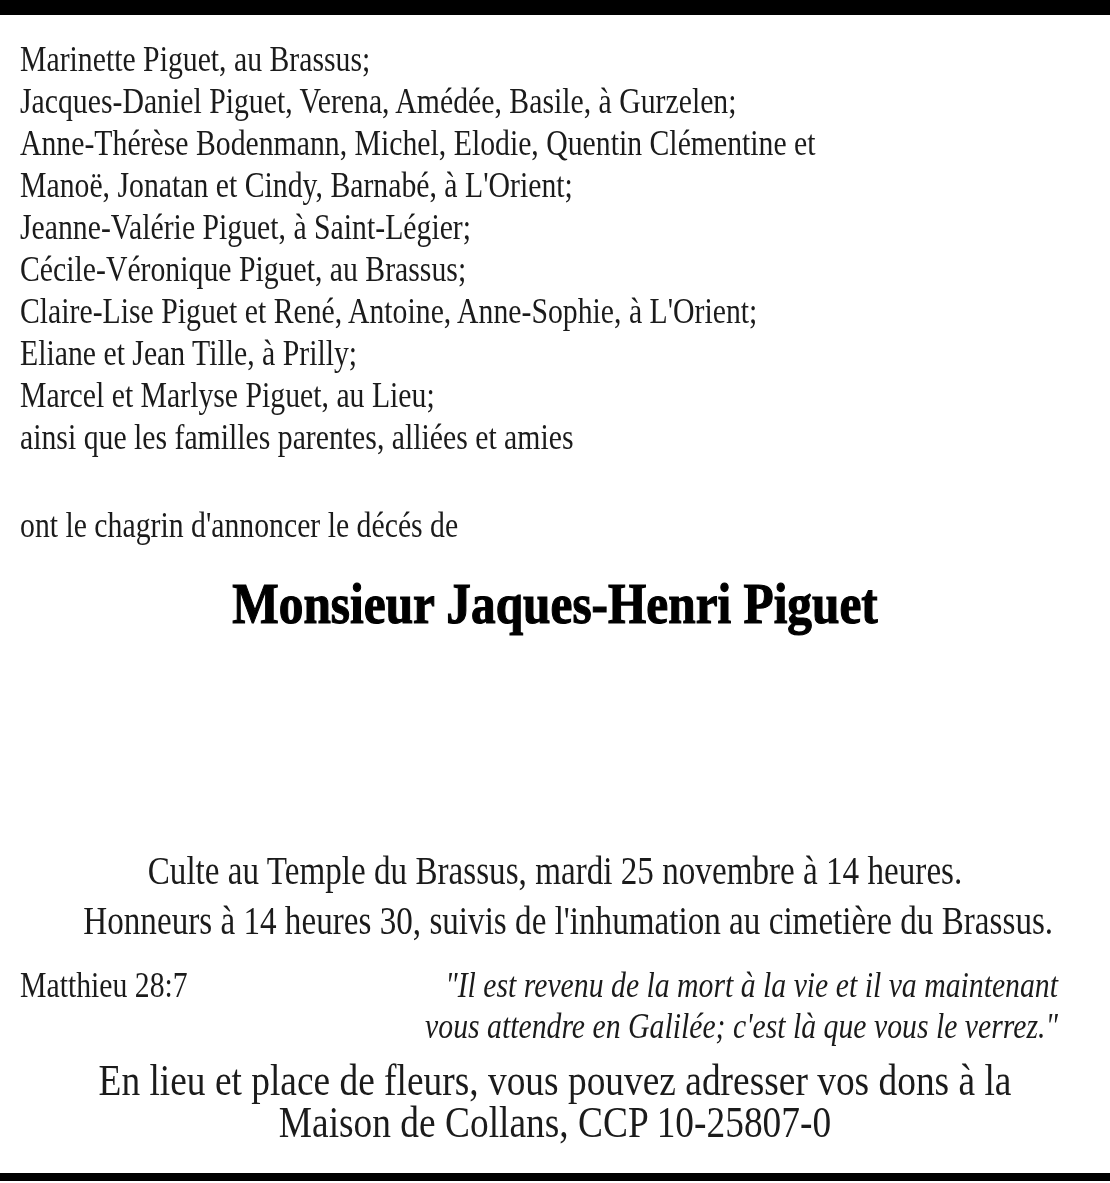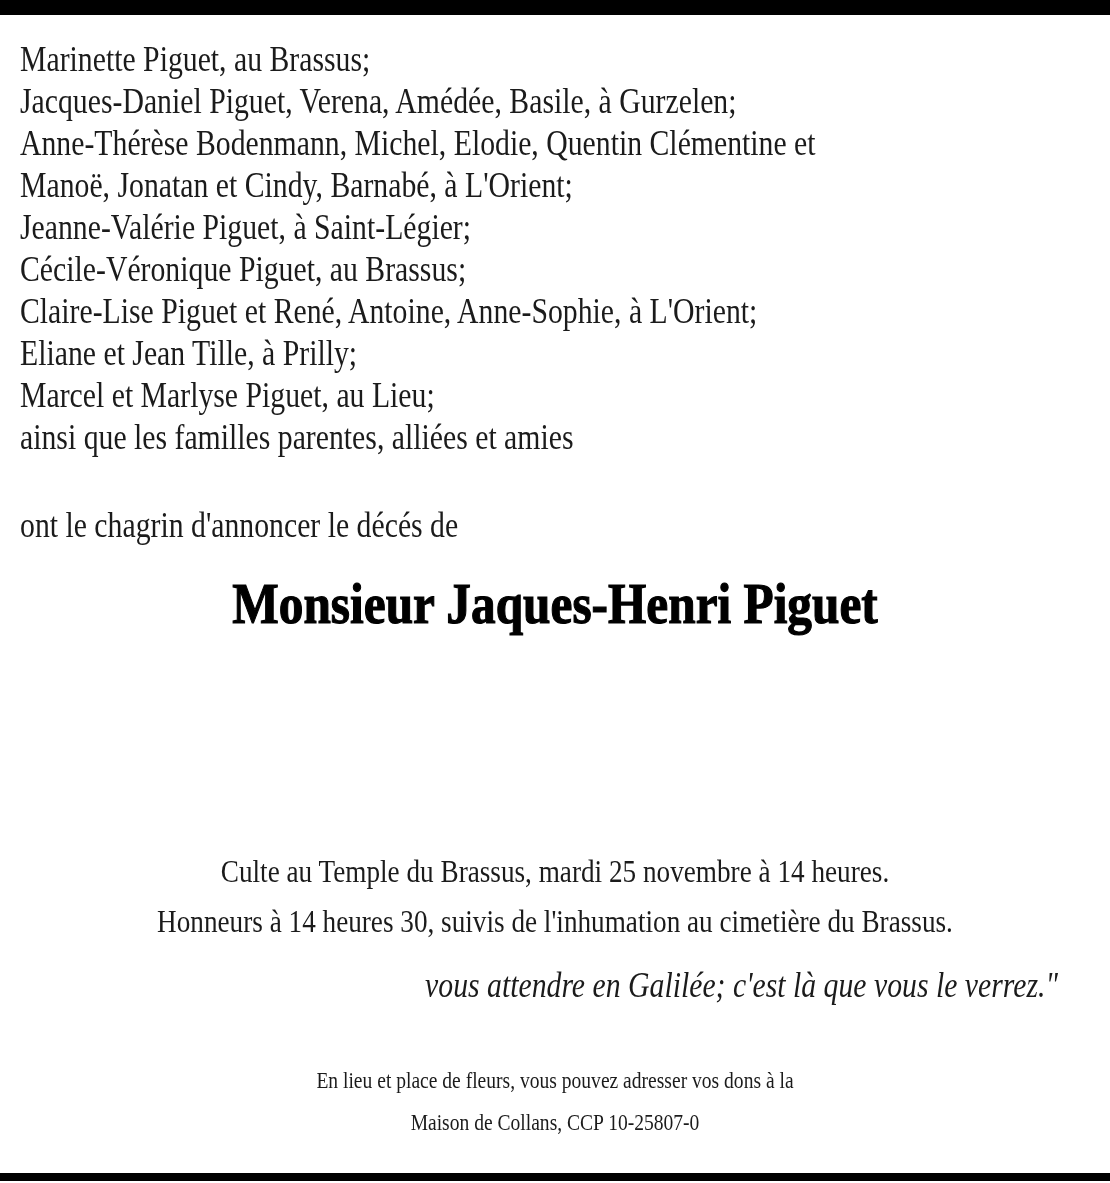--- a/index.html
+++ b/index.html
@@ -36,37 +36,37 @@
     text-align: center; font-size: 58px; line-height: 62px;
     font-weight: bold; color: #000000;
     -webkit-text-stroke: 1.2px #000000;
   }
   .death-details {
     position: absolute; top: 652px; left: 0; width: 1110px;
     text-align: center; font-size: 35px; line-height: 49px;
   }
   .service-block {
     position: absolute; top: 846px; left: 0; width: 1110px;
-    text-align: center; font-size: 32px; line-height: 50px;
+    text-align: center; font-size: 39px; line-height: 50px;
   }
   .scripture-block {
     position: absolute; top: 965px; left: 20px; right: 52px;
     font-size: 35px; line-height: 41px;
   }
   .scripture-line1 {
     display: flex; justify-content: space-between; align-items: baseline;
     white-space: nowrap;
   }
   .scripture-ref { transform: scaleX(0.85); transform-origin: 0 50%; }
   .scripture-quote { font-style: italic; }
   .scripture-line1 .scripture-quote { transform: scaleX(0.85); transform-origin: 100% 50%; }
   .scripture-line2 { text-align: right; }
   .donation-block {
     position: absolute; top: 1060px; left: 0; width: 1110px;
-    text-align: center; font-size: 23px; line-height: 42px;
+    text-align: center; font-size: 44px; line-height: 42px;
   }
 </style>
 </head>
 <body>
 
 <div class="page">
 
   <div class="bar top"></div>
 
   <div class="family-list">
@@ -86,20 +86,24 @@
 
   <h1 class="deceased-name line cx-center">Monsieur Jaques-Henri Piguet</h1>
 
 
   <div class="service-block">
     <div class="line cx-center">Culte au Temple du Brassus, mardi 25 novembre à 14 heures.</div>
     <div class="line cx-center">Honneurs à 14 heures 30, suivis de l'inhumation au cimetière du Brassus.</div>
   </div>
 
   <div class="scripture-block">
+    <div class="scripture-line1">
+      <span class="scripture-ref">Matthieu 28:7</span>
+      <span class="scripture-quote line">"Il est revenu de la mort à la vie et il va maintenant</span>
+    </div>
     <div class="scripture-line2 scripture-quote line cx-right">vous attendre en Galilée; c'est là que vous le verrez."</div>
   </div>
 
   <div class="donation-block">
     <div class="line cx-center">En lieu et place de fleurs, vous pouvez adresser vos dons à la</div>
     <div class="line cx-center">Maison de Collans, CCP 10-25807-0</div>
   </div>
 
   <div class="bar bottom"></div>
 

